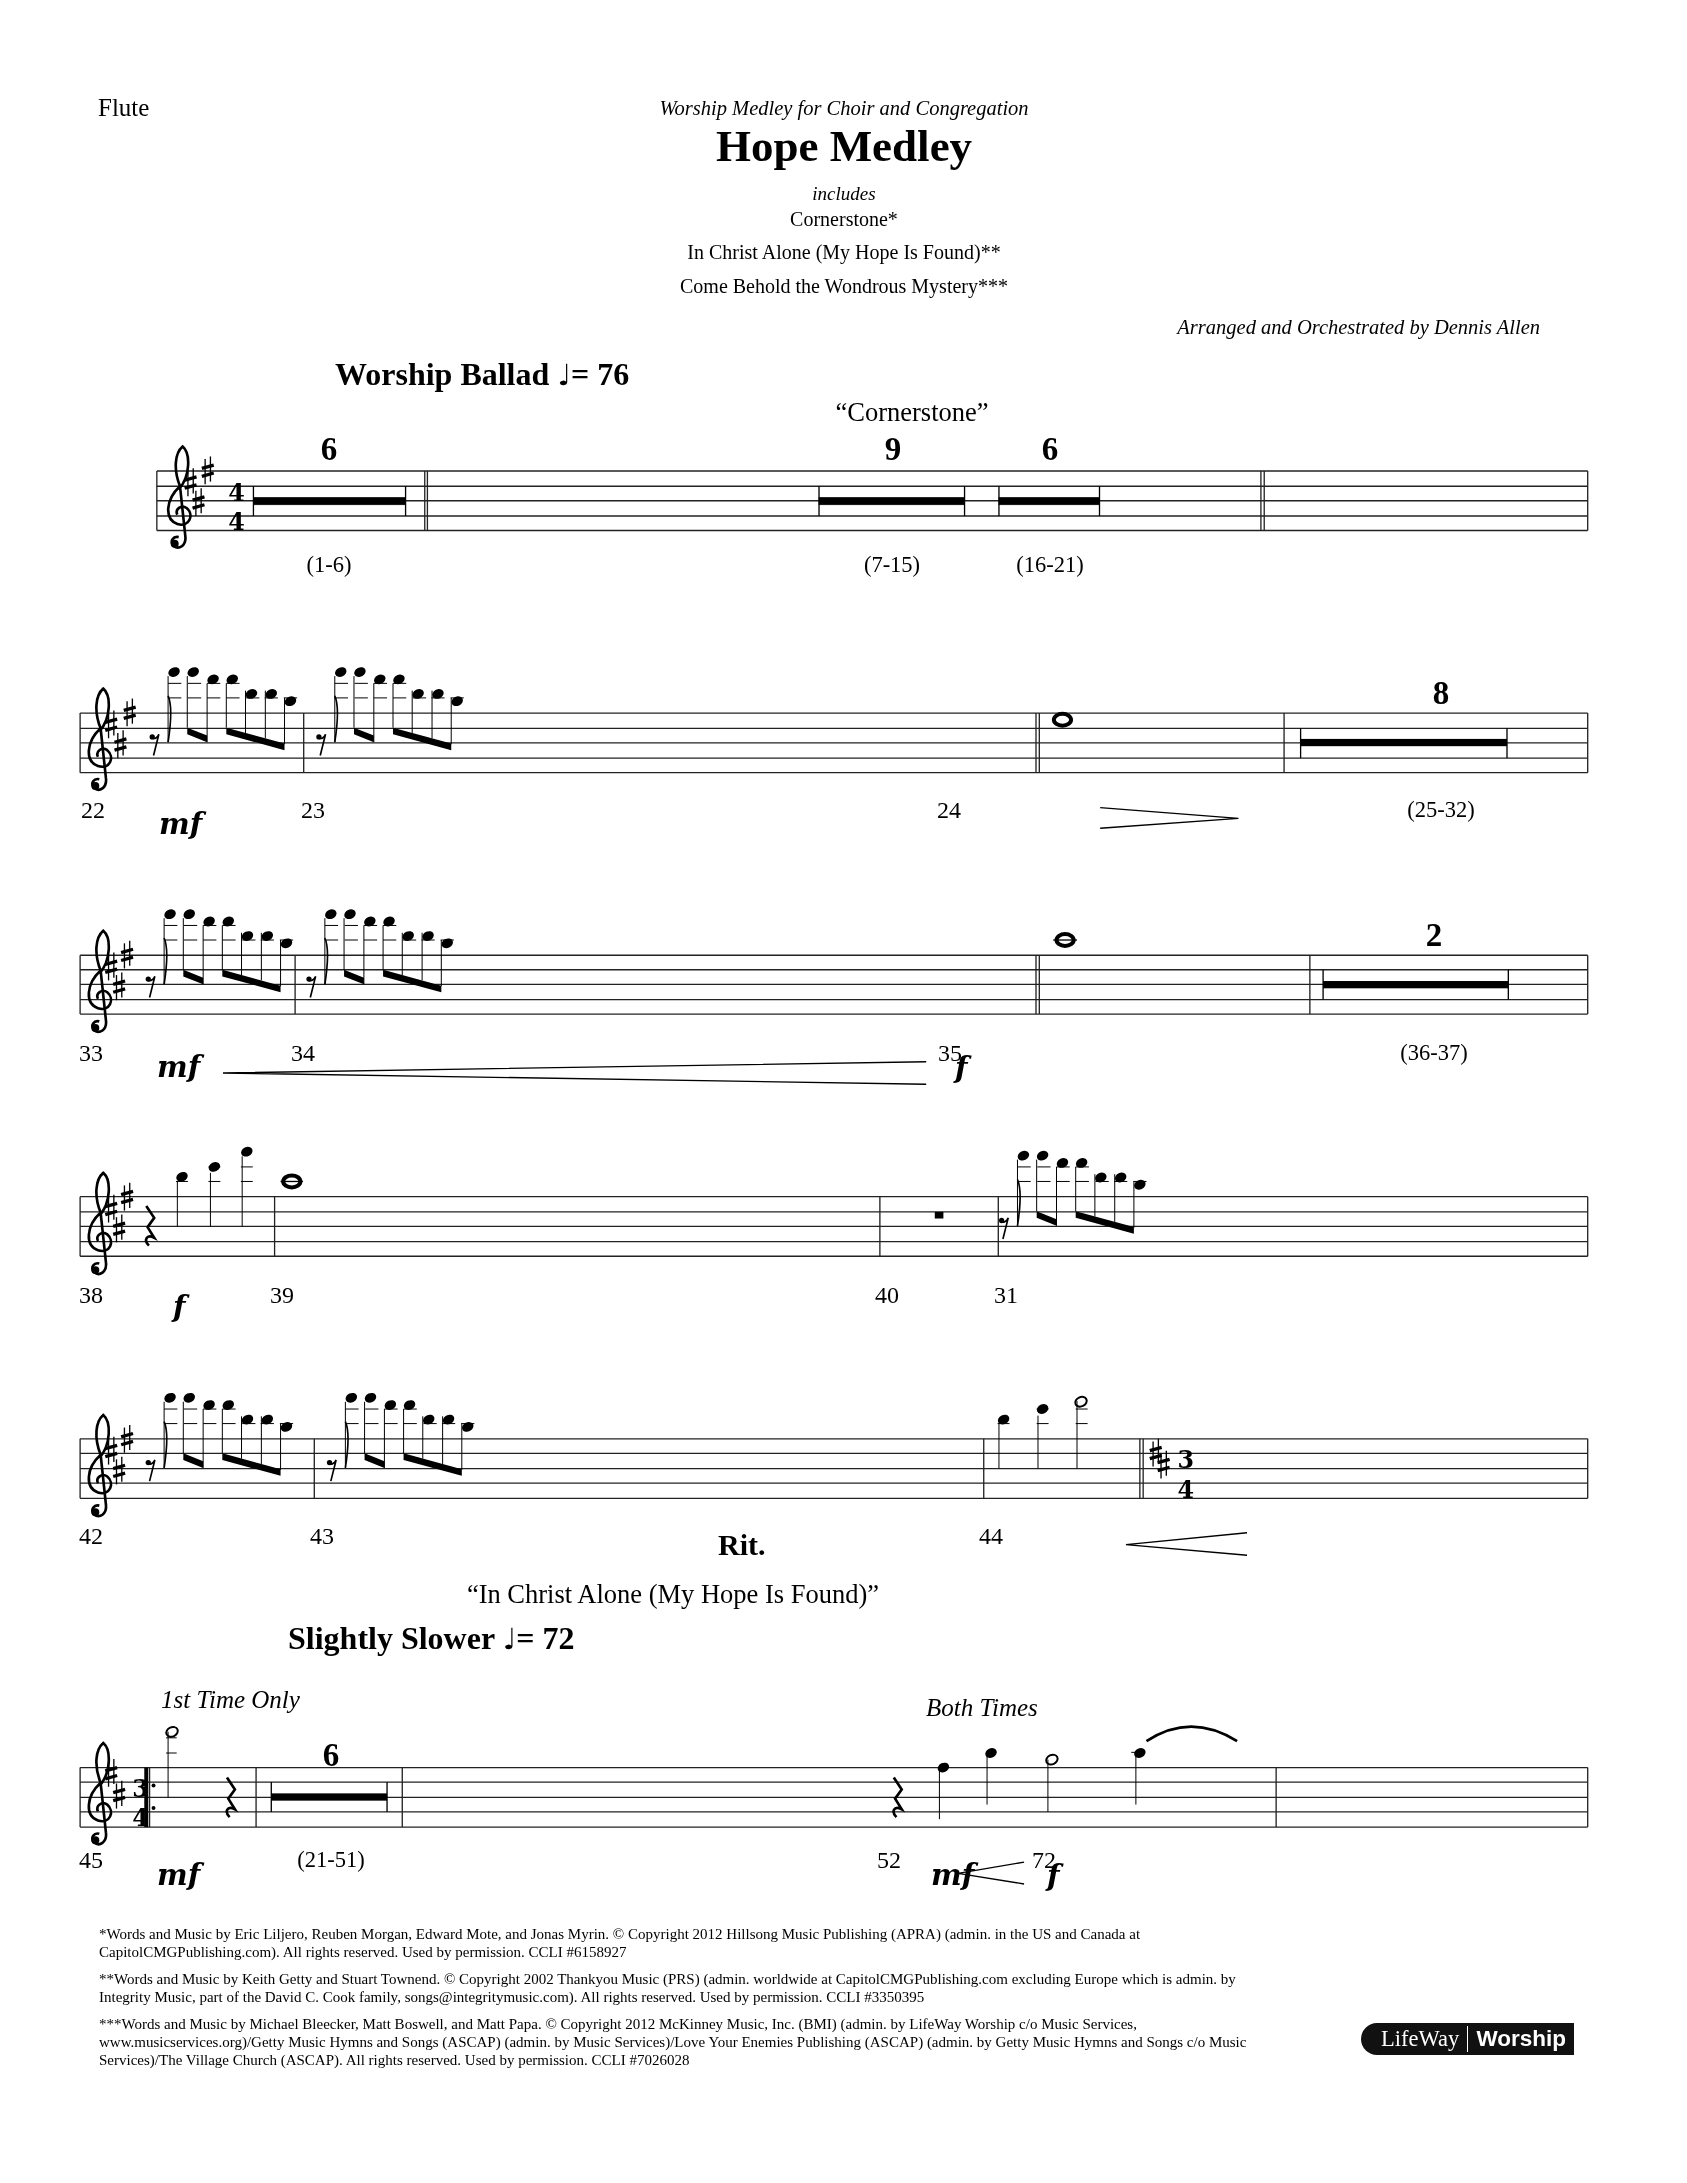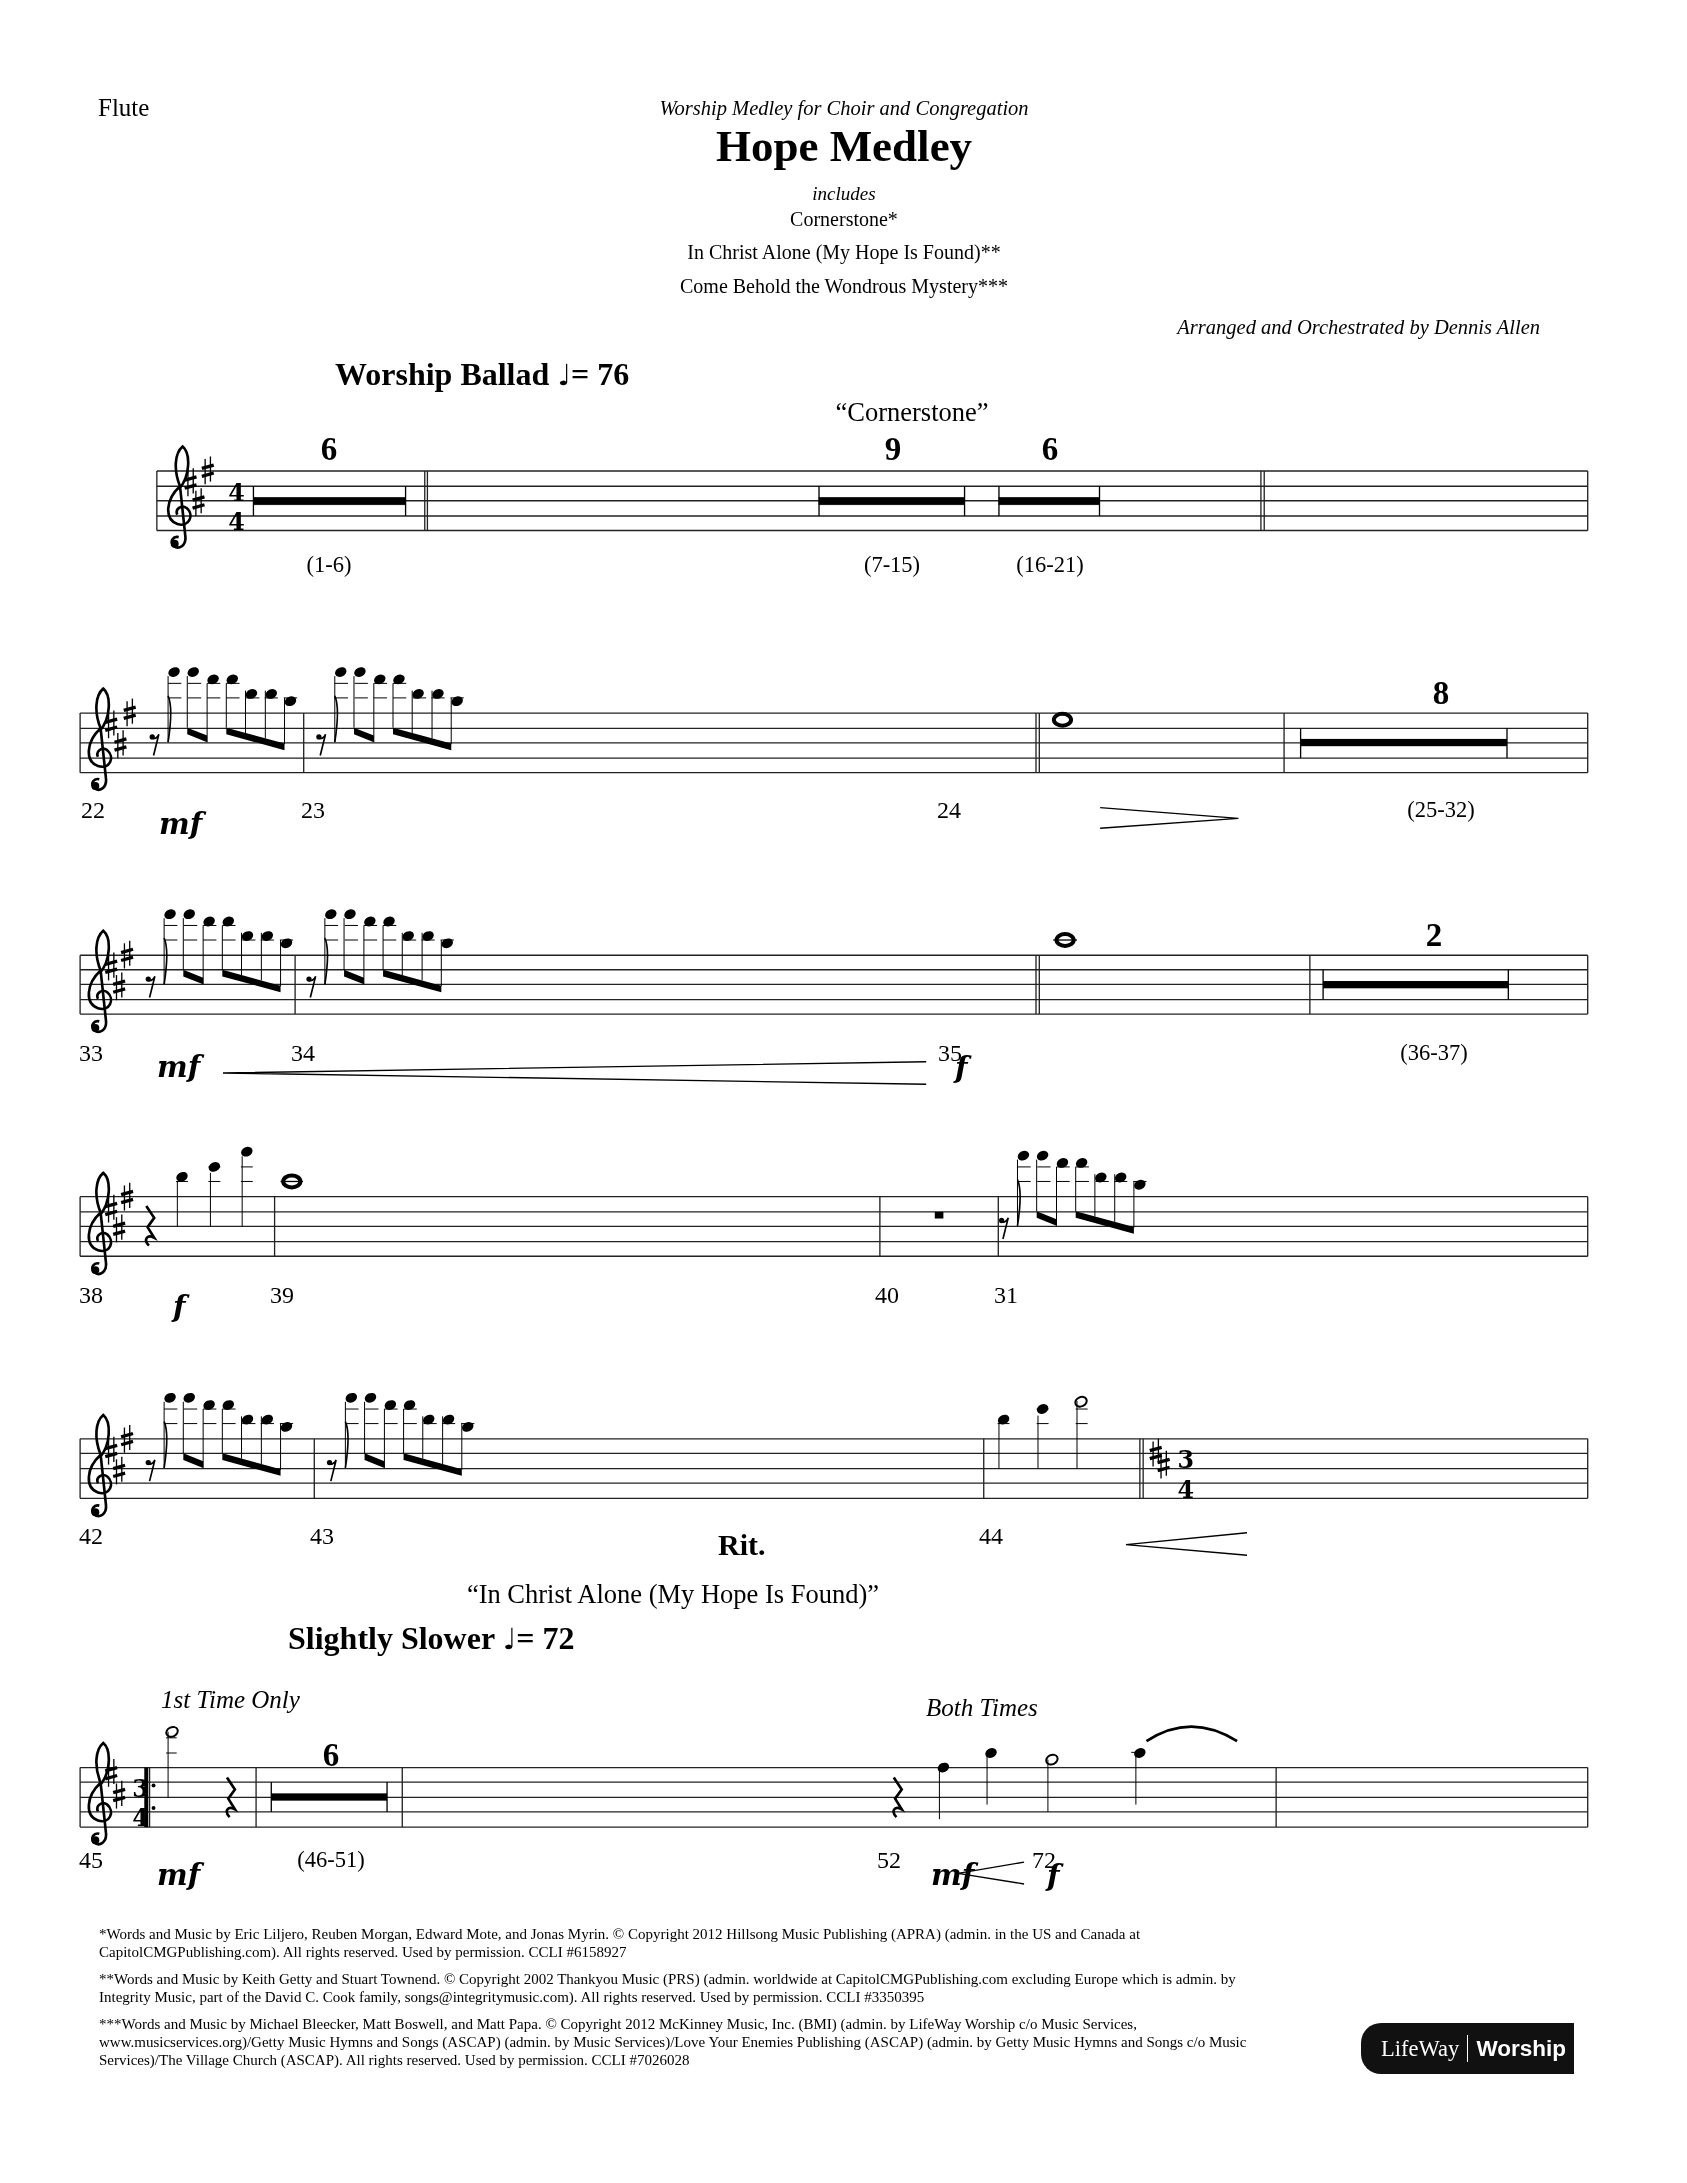--- a/index.html
+++ b/index.html
@@ -15,21 +15,21 @@
   .arranger { right: 147px; top: 316px; font-size: 20.5px; font-style: italic; }
   .tempo { font-size: 32px; font-weight: bold; }
   .songmark { font-size: 26.5px; }
   .italic-note { font-size: 25px; font-style: italic; }
   .rit { font-size: 30px; font-weight: bold; }
   .mnum { font-size: 24px; }
   .rng { font-size: 22.5px; }
   .mrest-count { font-size: 33px; font-weight: bold; }
   .dyn { font-size: 29px; font-style: italic; font-weight: bold; font-family: "DejaVu Serif", serif; }
   .credits { left: 99px; font-size: 15px; line-height: 18px; white-space: normal; width: 1178px; }
-  .logo { left: 1361px; top: 2023px; width: 213px; height: 51px; background: #111;
+  .logo { left: 1361px; top: 2023px; width: 213px; height: 32px; background: #111;
           border-radius: 20px 0 0 20px; color: #fff; display: flex; align-items: center; }
   .logo .lw { font-family: "Liberation Serif", serif; font-size: 22.5px; margin-left: 20px; }
   .logo .sep { width: 1.3px; height: 26.5px; background: #fff; margin: 0 8px; }
   .logo .ws { font-family: "Liberation Sans", sans-serif; font-size: 22.5px; font-weight: bold; }
   svg.score { position: absolute; left: 0; top: 0; }
 </style>
 </head>
 <body>
 
 <div class="abs instrument">Flute</div>
@@ -572,21 +572,21 @@
 <div class="abs mnum" style="left:310px;top:1523px">43</div>
 <div class="abs mnum" style="left:979px;top:1523px">44</div>
 
 <div class="abs mnum" style="left:79px;top:1847px">45</div>
 <div class="abs mnum" style="left:877px;top:1847px">52</div>
 <div class="abs mnum" style="left:1032px;top:1847px">72</div>
 <div class="abs dyn" style="left:157px;top:1858px">mf</div>
 <div class="abs dyn" style="left:931px;top:1858px">mf</div>
 <div class="abs dyn" style="left:1047px;top:1859px">f</div>
 <div class="abs center mrest-count" style="left:331px;top:1737px">6</div>
-<div class="abs center rng" style="left:331px;top:1847px">(46-51)</div>
+<div class="abs center rng" style="left:331px;top:1847px">(21-51)</div>
 
 <div class="abs credits" style="top:1925px">*Words and Music by Eric Liljero, Reuben Morgan, Edward Mote, and Jonas Myrin. © Copyright 2012 Hillsong Music Publishing (APRA) (admin. in the US and Canada at CapitolCMGPublishing.com). All rights reserved. Used by permission. CCLI #6158927</div>
 <div class="abs credits" style="top:1970px">**Words and Music by Keith Getty and Stuart Townend. © Copyright 2002 Thankyou Music (PRS) (admin. worldwide at CapitolCMGPublishing.com excluding Europe which is admin. by Integrity Music, part of the David C. Cook family, songs@integritymusic.com). All rights reserved. Used by permission. CCLI #3350395</div>
 <div class="abs credits" style="top:2015px;width:1164px">***Words and Music by Michael Bleecker, Matt Boswell, and Matt Papa. © Copyright 2012 McKinney Music, Inc. (BMI) (admin. by LifeWay Worship c/o Music Services, www.musicservices.org)/Getty Music Hymns and Songs (ASCAP) (admin. by Music Services)/Love Your Enemies Publishing (ASCAP) (admin. by Getty Music Hymns and Songs c/o Music Services)/The Village Church (ASCAP). All rights reserved. Used by permission. CCLI #7026028</div>
 
 <div class="abs logo">
   <span class="lw">LifeWay</span>
   <span class="sep"></span>
   <span class="ws">Worship</span>
 </div>

